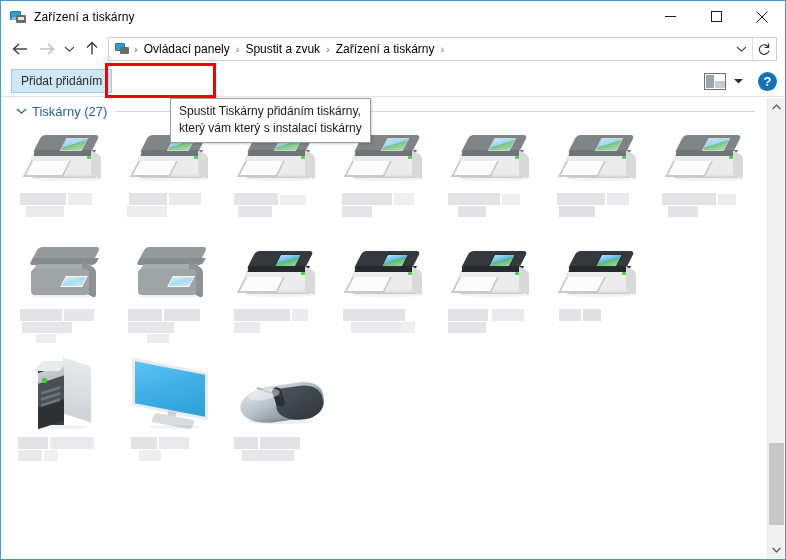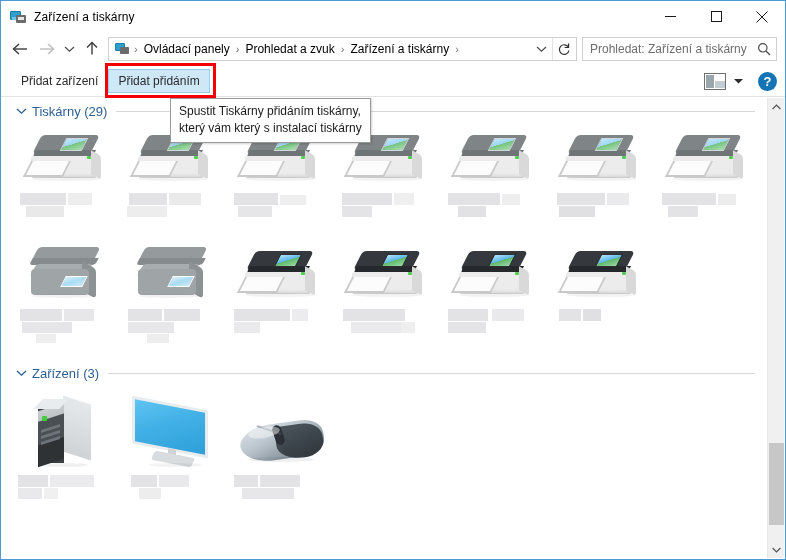--- a/index.html
+++ b/index.html
@@ -565,51 +565,41 @@
     </div>
 
     <div class="addr-field">
       <span class="crumb-icon">
         <span class="ci-mon"></span>
           <span class="ci-prn"></span>
       </span>
       <span class="crumb-sep">›</span>
       <span class="crumb">Ovládací panely</span>
       <span class="crumb-sep">›</span>
-      <span class="crumb">Prohledat a zvuk</span>
+      <span class="crumb">Spustit a zvuk</span>
       <span class="crumb-sep">›</span>
       <span class="crumb">Zařízení a tiskárny</span>
       <span class="crumb-sep">›</span>
       <span class="addr-spacer"></span>
       <span class="addr-drop">
         <svg width="11" height="8" viewBox="0 0 11 8">
             <path d="M1 2 L5.5 6.2 L10 2" fill="none" stroke="#4a4a4a" stroke-width="1.2"></path>
           </svg>
       </span>
       <span class="addr-refresh">
         <svg width="14" height="14" viewBox="0 0 14 14">
             <path d="M11.4 5.2 A4.8 4.8 0 1 0 11.9 8.6" fill="none" stroke="#333" stroke-width="1.2"></path>
             <path d="M11.6 1.4 L11.6 5.5 L7.6 5.5" fill="none" stroke="#333" stroke-width="1.2"></path>
           </svg>
       </span>
     </div>
 
-    <div class="search-field">
-      <span class="search-ph">Prohledat: Zařízení a tiskárny</span>
-      <span class="search-ico">
-        <svg width="14" height="14" viewBox="0 0 14 14">
-            <circle cx="5.8" cy="5.8" r="4.2" fill="none" stroke="#4a4a4a" stroke-width="1.2"></circle>
-            <line x1="9" y1="9" x2="13" y2="13" stroke="#4a4a4a" stroke-width="1.2"></line>
-          </svg>
-      </span>
-    </div>
   </div>
 
   <div class="cmdbar">
-    <div class="cmd-item">Přidat zařízení</div>
     <div class="cmd-item active">Přidat přidáním</div>
     <div class="cmd-right">
       <span class="pane-icon"></span>
       <span class="cap-drop">
         <svg width="11" height="8" viewBox="0 0 11 8">
             <path d="M1 2 L5.5 6.4 L10 2" fill="#2b2b2b"></path>
           </svg>
       </span>
       <span class="help-btn">?</span>
     </div>
@@ -617,21 +607,21 @@
 
   <div class="content">
     <div class="scroll-inner">
 
       <div class="group-head">
         <span class="group-chev">
           <svg width="11" height="8" viewBox="0 0 11 8">
               <path d="M1 2 L5.5 6.2 L10 2" fill="none" stroke="#2b5f93" stroke-width="1.3"></path>
             </svg>
         </span>
-        <span class="group-label">Tiskárny (29)</span>
+        <span class="group-label">Tiskárny (27)</span>
         <span class="group-rule"></span>
       </div>
 
       <div class="tilerow">
         <div class="tile">
           <div class="tile-icon">
             <div class="prn">
                 <div class="top"></div>
                 <div class="topfront"></div>
                 <div class="screen"></div>
@@ -873,29 +863,20 @@
                 <div class="shadow"></div>
               </div>
           </div>
           <div class="tile-label">
             <span class="px" style="left:6px;top:2px;width:22px;height:12px;"></span>
             <span class="px" style="left:30px;top:2px;width:18px;height:12px;background:#e0e0e3;"></span>
           </div>
         </div>
       </div>
 
-      <div class="group-head" style="margin-top:14px;">
-        <span class="group-chev">
-          <svg width="11" height="8" viewBox="0 0 11 8">
-              <path d="M1 2 L5.5 6.2 L10 2" fill="none" stroke="#2b5f93" stroke-width="1.3"></path>
-            </svg>
-        </span>
-        <span class="group-label">Zařízení (3)</span>
-        <span class="group-rule"></span>
-      </div>
 
       <div class="tilerow" style="margin-top:6px;">
         <div class="tile">
           <div class="tile-icon" style="height:76px;">
             <div class="pc">
               <div class="side"></div>
                 <div class="right"></div>
                 <div class="front"></div>
                 <div class="top"></div>
               <div class="led"></div>

